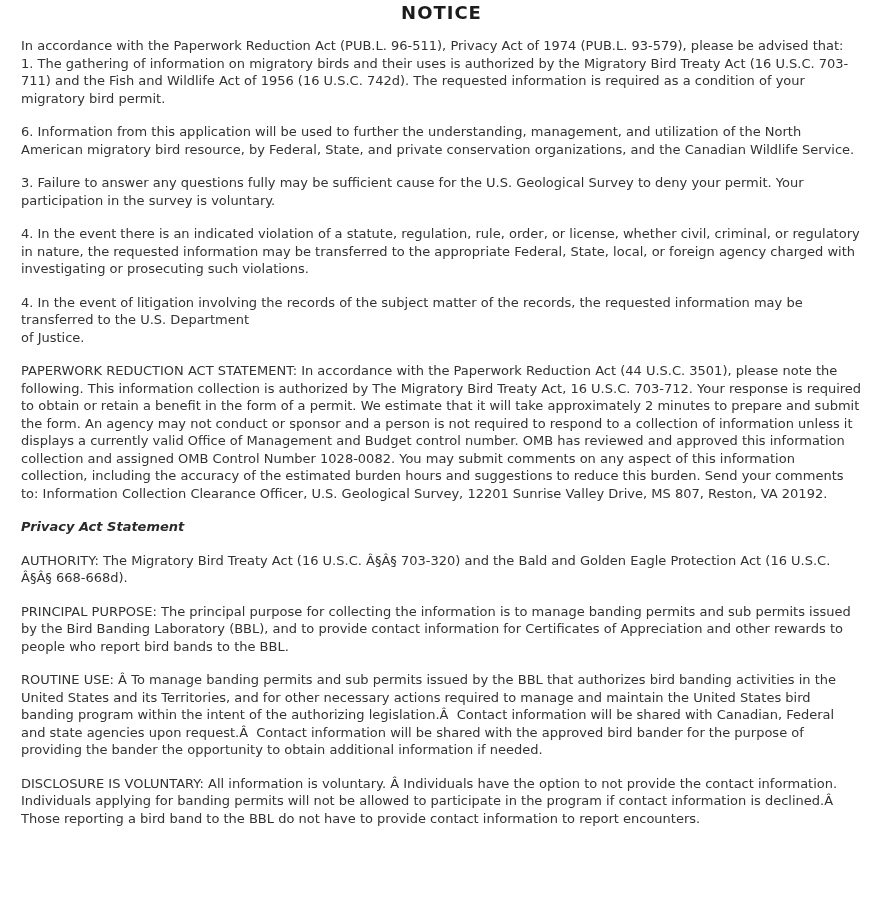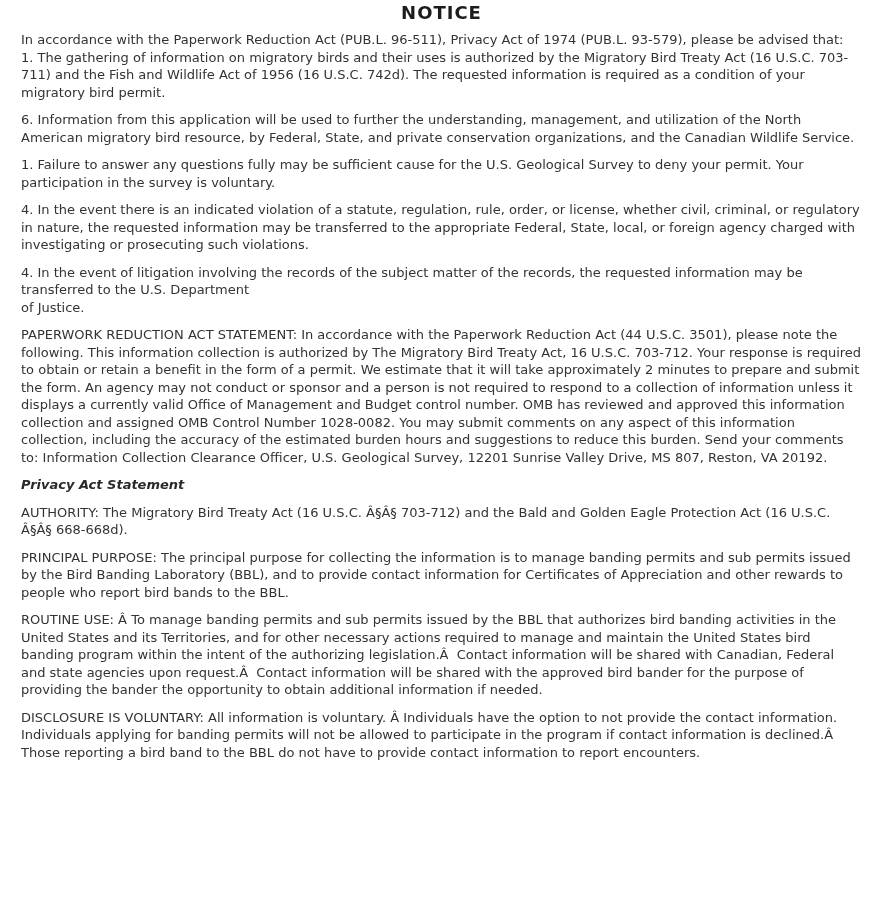--- a/index.html
+++ b/index.html
@@ -19,51 +19,51 @@
   .notice-title {
     margin: 0;
     font-size: 18px;
     font-weight: bold;
     letter-spacing: 1px;
     text-align: center;
     color: #1c1c1c;
     line-height: 16px;
   }
   .page p {
-    margin: 10px 0;
+    margin: 16px 0;
     white-space: pre-wrap;
   }
   .page p.bold-heading {
     font-weight: bold;
     color: #2a2a2a;
     font-style: italic;
   }
 </style>
 </head>
 <body>
 
 <div class="page">
   <h1 class="notice-title">NOTICE</h1>
 
   <p>In accordance with the Paperwork Reduction Act (PUB.L. 96-511), Privacy Act of 1974 (PUB.L. 93-579), please be advised that:
 1. The gathering of information on migratory birds and their uses is authorized by the Migratory Bird Treaty Act (16 U.S.C. 703-711) and the Fish and Wildlife Act of 1956 (16 U.S.C. 742d). The requested information is required as a condition of your migratory bird permit.</p>
 
   <p>6. Information from this application will be used to further the understanding, management, and utilization of the North American migratory bird resource, by Federal, State, and private conservation organizations, and the Canadian Wildlife Service.</p>
 
-  <p>1. Failure to answer any questions fully may be sufficient cause for the U.S. Geological Survey to deny your permit. Your participation in the survey is voluntary.</p>
+  <p>3. Failure to answer any questions fully may be sufficient cause for the U.S. Geological Survey to deny your permit. Your participation in the survey is voluntary.</p>
 
   <p>4. In the event there is an indicated violation of a statute, regulation, rule, order, or license, whether civil, criminal, or regulatory in nature, the requested information may be transferred to the appropriate Federal, State, local, or foreign agency charged with investigating or prosecuting such violations.</p>
 
   <p>4. In the event of litigation involving the records of the subject matter of the records, the requested information may be transferred to the U.S. Department
 of Justice.</p>
 
   <p>PAPERWORK REDUCTION ACT STATEMENT: In accordance with the Paperwork Reduction Act (44 U.S.C. 3501), please note the following. This information collection is authorized by The Migratory Bird Treaty Act, 16 U.S.C. 703-712. Your response is required to obtain or retain a benefit in the form of a permit. We estimate that it will take approximately 2 minutes to prepare and submit the form. An agency may not conduct or sponsor and a person is not required to respond to a collection of information unless it displays a currently valid Office of Management and Budget control number. OMB has reviewed and approved this information collection and assigned OMB Control Number 1028-0082. You may submit comments on any aspect of this information collection, including the accuracy of the estimated burden hours and suggestions to reduce this burden. Send your comments to: Information Collection Clearance Officer, U.S. Geological Survey, 12201 Sunrise Valley Drive, MS 807, Reston, VA 20192.</p>
 
   <p class="bold-heading">Privacy Act Statement</p>
 
-  <p>AUTHORITY: The Migratory Bird Treaty Act (16 U.S.C. Â§Â§ 703-712) and the Bald and Golden Eagle Protection Act (16 U.S.C. Â§Â§ 668-668d).</p>
+  <p>AUTHORITY: The Migratory Bird Treaty Act (16 U.S.C. Â§Â§ 703-320) and the Bald and Golden Eagle Protection Act (16 U.S.C. Â§Â§ 668-668d).</p>
 
   <p>PRINCIPAL PURPOSE: The principal purpose for collecting the information is to manage banding permits and sub permits issued by the Bird Banding Laboratory (BBL), and to provide contact information for Certificates of Appreciation and other rewards to people who report bird bands to the BBL.</p>
 
   <p>ROUTINE USE: Â To manage banding permits and sub permits issued by the BBL that authorizes bird banding activities in the United States and its Territories, and for other necessary actions required to manage and maintain the United States bird banding program within the intent of the authorizing legislation.Â  Contact information will be shared with Canadian, Federal and state agencies upon request.Â  Contact information will be shared with the approved bird bander for the purpose of providing the bander the opportunity to obtain additional information if needed.</p>
 
   <p>DISCLOSURE IS VOLUNTARY: All information is voluntary. Â Individuals have the option to not provide the contact information. Individuals applying for banding permits will not be allowed to participate in the program if contact information is declined.Â  Those reporting a bird band to the BBL do not have to provide contact information to report encounters.</p>
 </div>
 
 </body></html>

